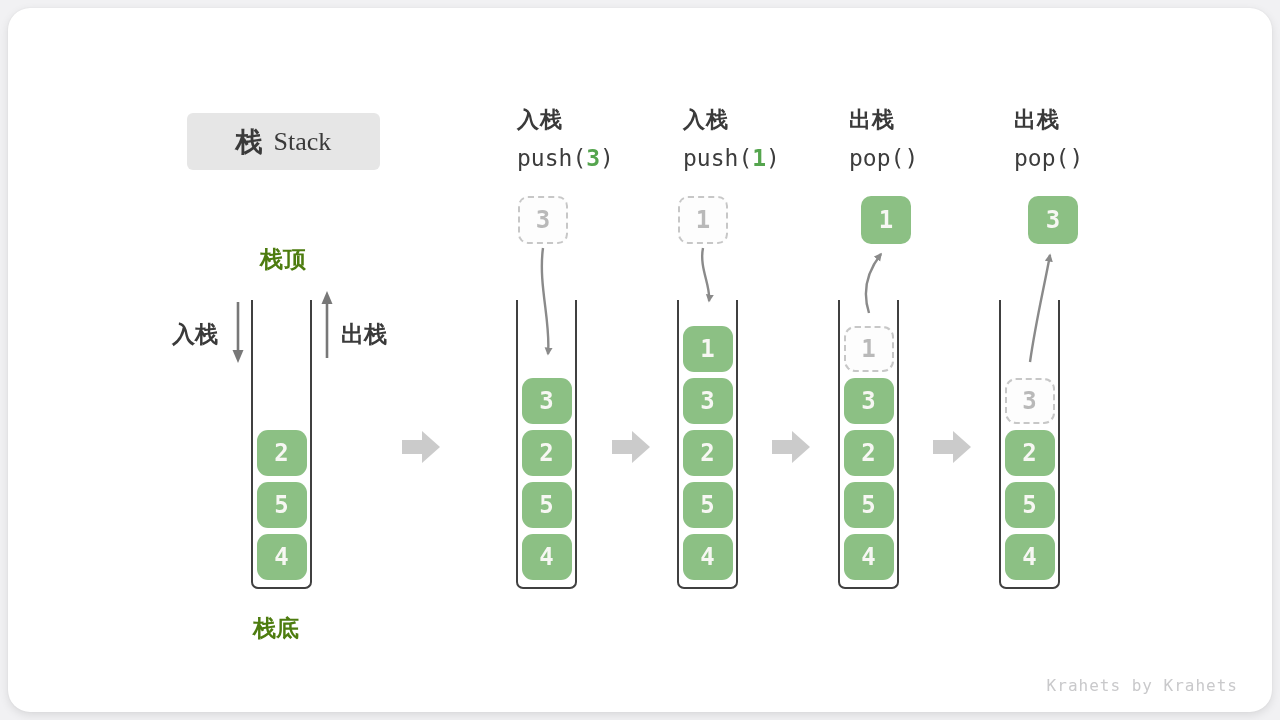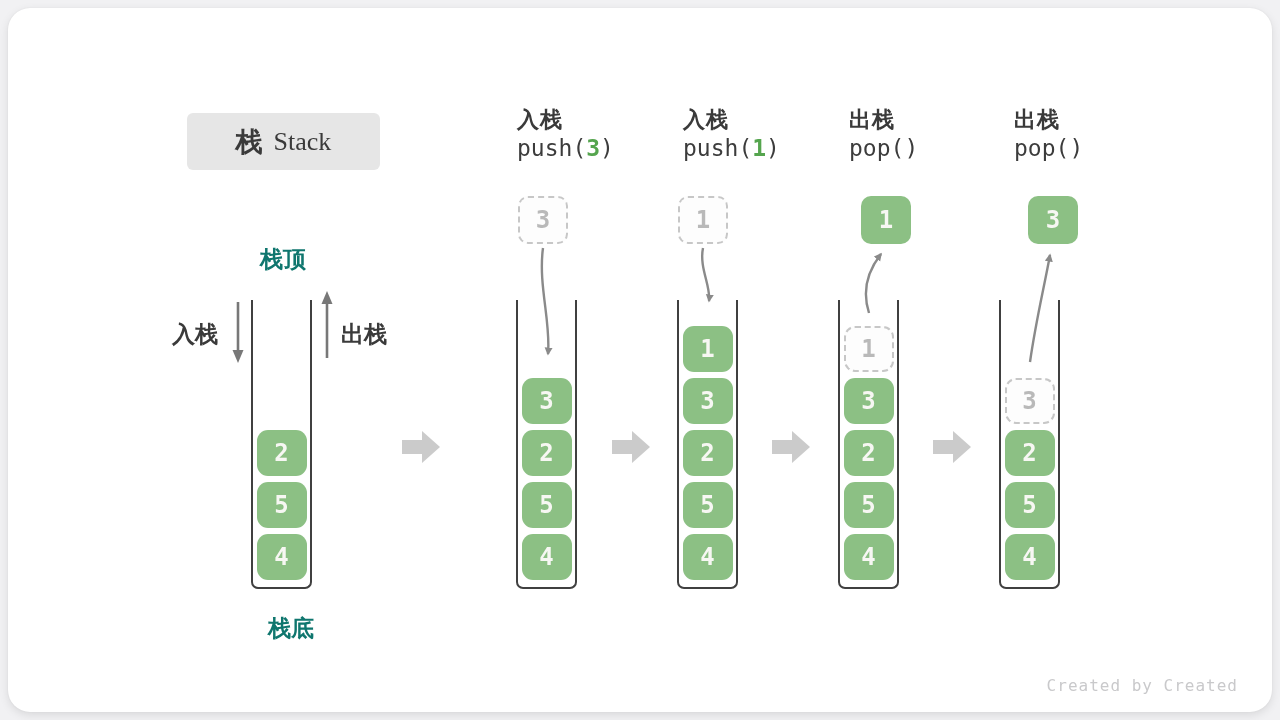--- a/index.html
+++ b/index.html
@@ -18,30 +18,30 @@
   .title-box{
     position:absolute;left:187px;top:113px;width:193px;height:57px;
     background:#e6e6e6;border-radius:6px;
     display:flex;align-items:center;justify-content:center;gap:11px;
     color:#3a3a3a;
   }
   .title-box .cn{font-size:27px;font-weight:700;}
   .title-box .en{font-size:26px;}
 
   .cjk-lbl{
-    position:absolute;color:#0f766e;font-weight:700;font-size:23px;
+    position:absolute;color:#4d7c0f;font-weight:700;font-size:23px;
     width:110px;text-align:center;
   }
   .side-lbl{
     position:absolute;color:#3a3a3a;font-weight:700;font-size:23px;
   }
 
   .op{position:absolute;top:105px;}
   .op .op-label{font-size:22px;font-weight:700;color:#3a3a3a;letter-spacing:1px;}
-  .op .op-code{font-family:"DejaVu Sans Mono","Liberation Mono",monospace;font-size:23px;color:#3c3c3c;text-align:center;}
+  .op .op-code{margin-top:10px;font-family:"DejaVu Sans Mono","Liberation Mono",monospace;font-size:23px;color:#3c3c3c;text-align:center;}
   .op .op-code .arg{color:#55a54e;font-weight:700;}
 
   .box{
     position:absolute;top:196px;width:50px;height:48px;border-radius:10px;
     display:flex;align-items:center;justify-content:center;
     font-family:"DejaVu Sans Mono","Liberation Mono",monospace;
     font-size:24px;font-weight:700;box-sizing:border-box;
   }
   .box.ghost{border:2px dashed #c7c7c7;background:#fdfdfd;color:#b9b9b9;}
   .box.solid{background:#8cc084;color:#f7f7f3;}
@@ -74,21 +74,21 @@
 <body>
 
 <div class="card"></div>
 
 <div class="title-box">
   <span class="cn">栈</span>
   <span class="en mono">Stack</span>
 </div>
 
 <div class="cjk-lbl" style="left:228px;top:244px;">栈顶</div>
-<div class="cjk-lbl" style="left:236px;top:613px;">栈底</div>
+<div class="cjk-lbl" style="left:221px;top:613px;">栈底</div>
 
 <div class="side-lbl" style="left:172px;top:319px;">入栈</div>
 <div class="side-lbl" style="left:341px;top:319px;">出栈</div>
 
 <div class="op" style="left:517px;">
   <div class="op-label">入栈</div>
   <div class="op-code"><span>push(</span><span class="arg">3</span><span>)</span></div>
 </div>
 <div class="op" style="left:683px;">
   <div class="op-label">入栈</div>
@@ -170,13 +170,13 @@
 
   <path d="M543,248 C538,285 551,322 548,354" fill="none" stroke="#8a8a8a" stroke-width="2.4" marker-end="url(#ah)"></path>
 
   <path d="M703,248 C699,268 711,286 709,301" fill="none" stroke="#8a8a8a" stroke-width="2.4" marker-end="url(#ah)"></path>
 
   <path d="M869,313 C861,288 870,268 881,254" fill="none" stroke="#8a8a8a" stroke-width="2.4" marker-end="url(#ah)"></path>
 
   <path d="M1030,362 C1036,320 1044,288 1050,255" fill="none" stroke="#8a8a8a" stroke-width="2.4" marker-end="url(#ah)"></path>
 </svg>
 
-<div class="watermark">Created by Created</div>
+<div class="watermark">Krahets by Krahets</div>
 
 </body></html>

